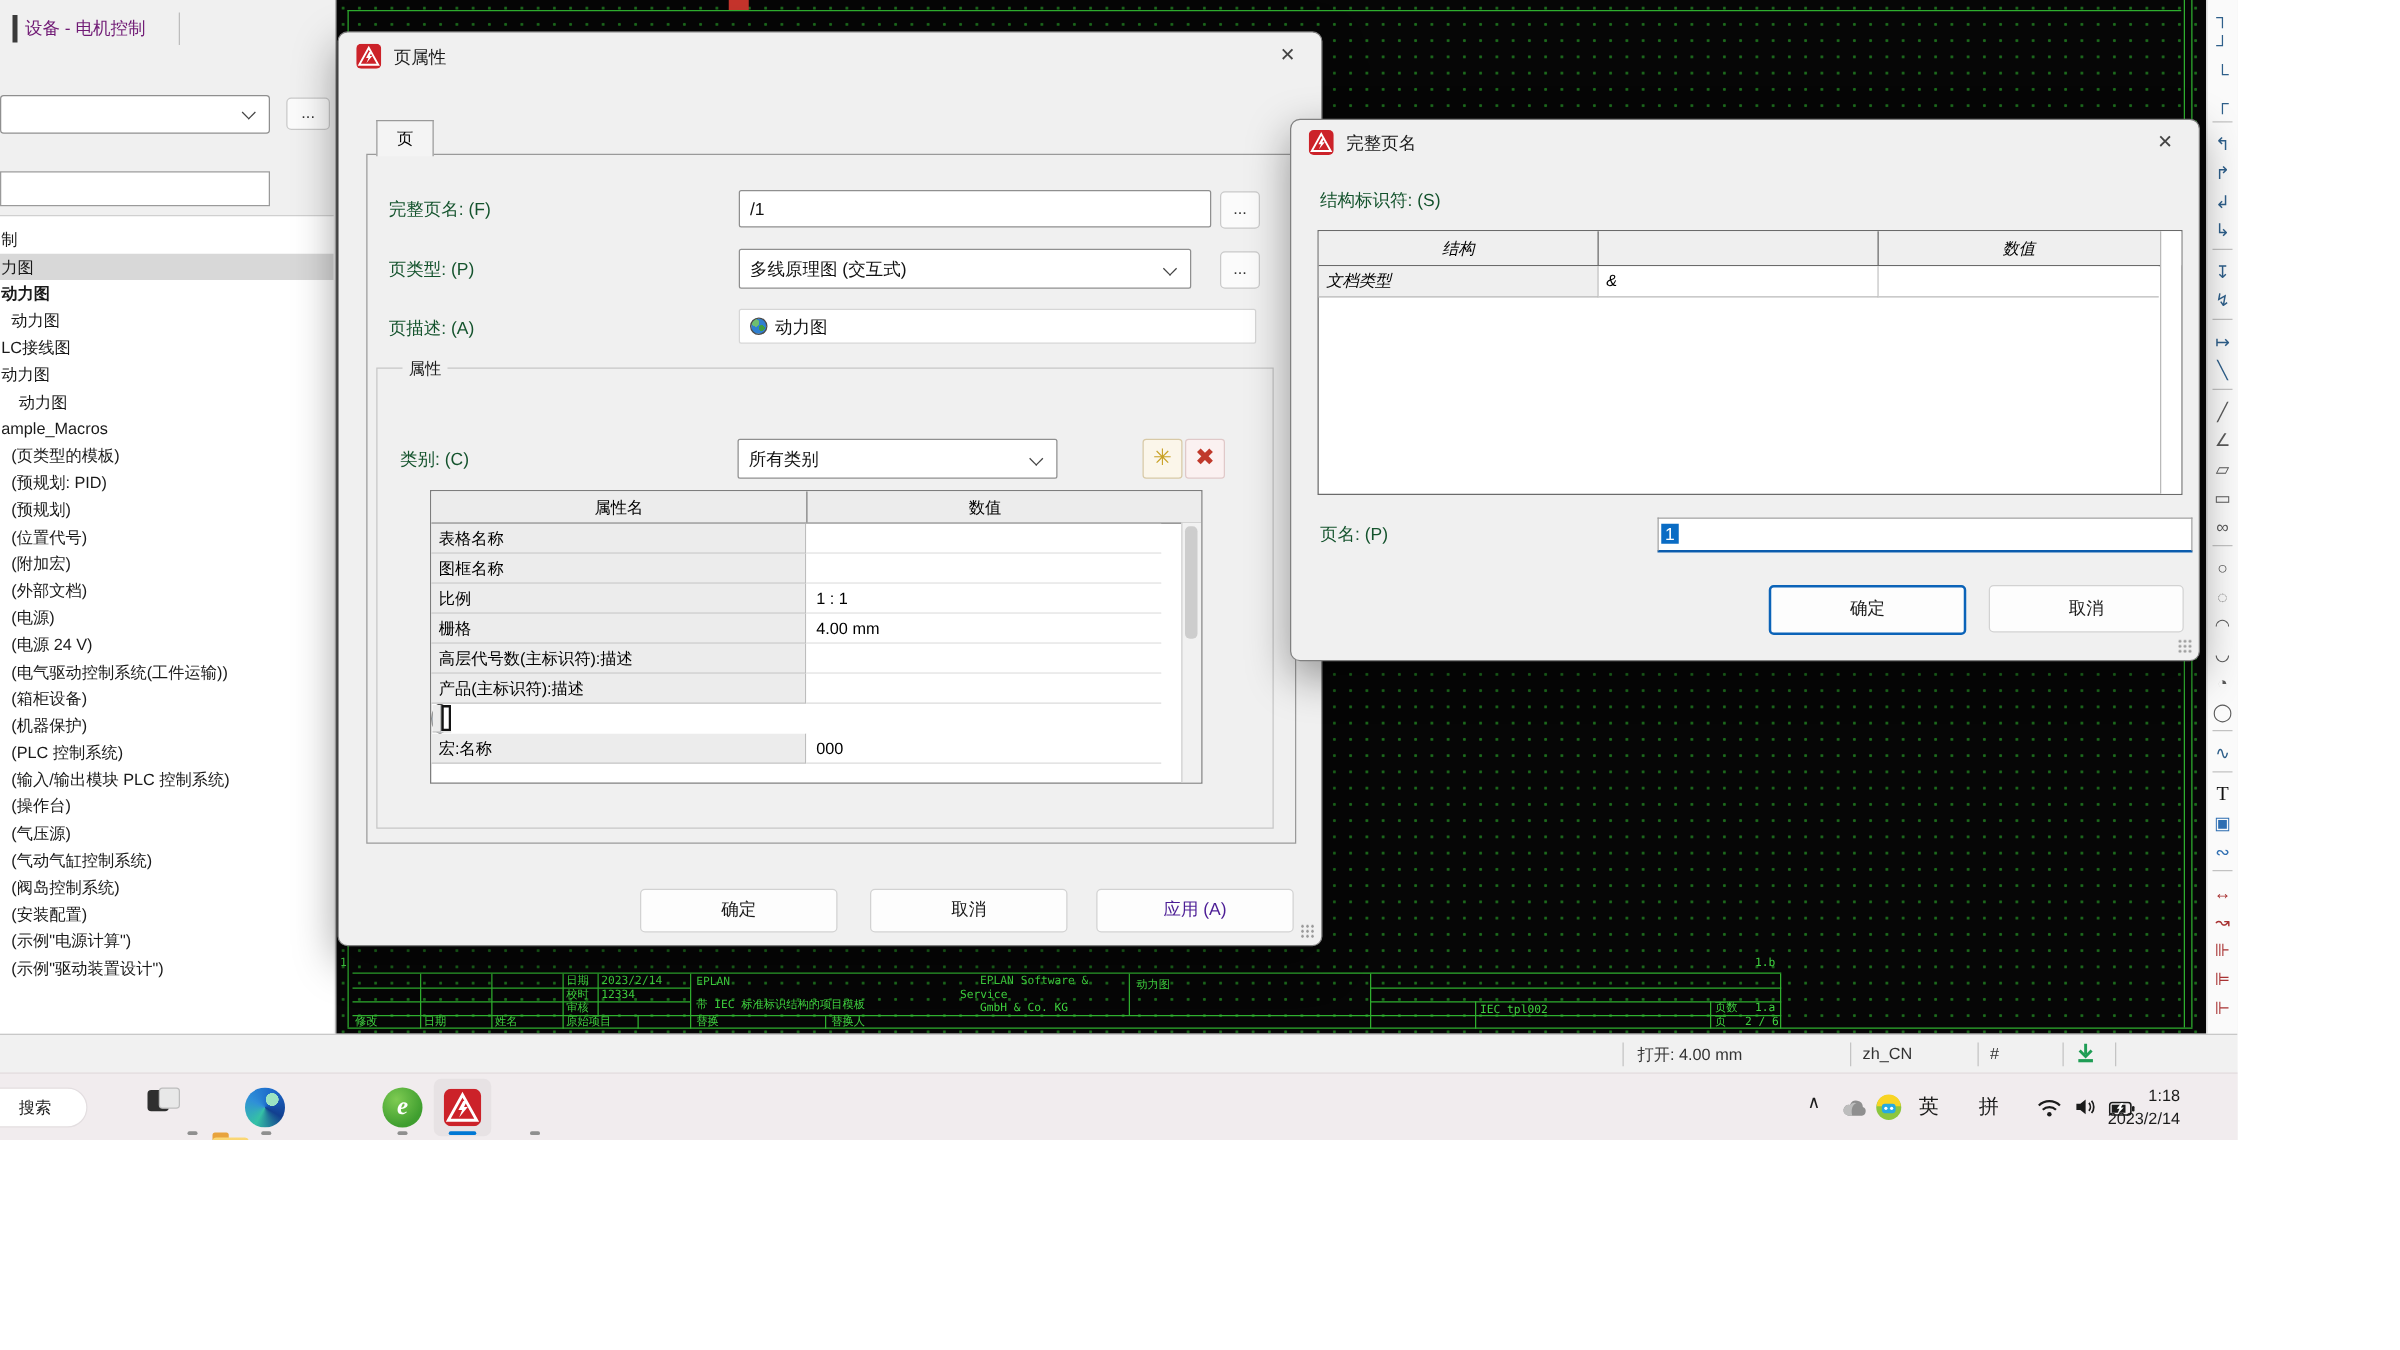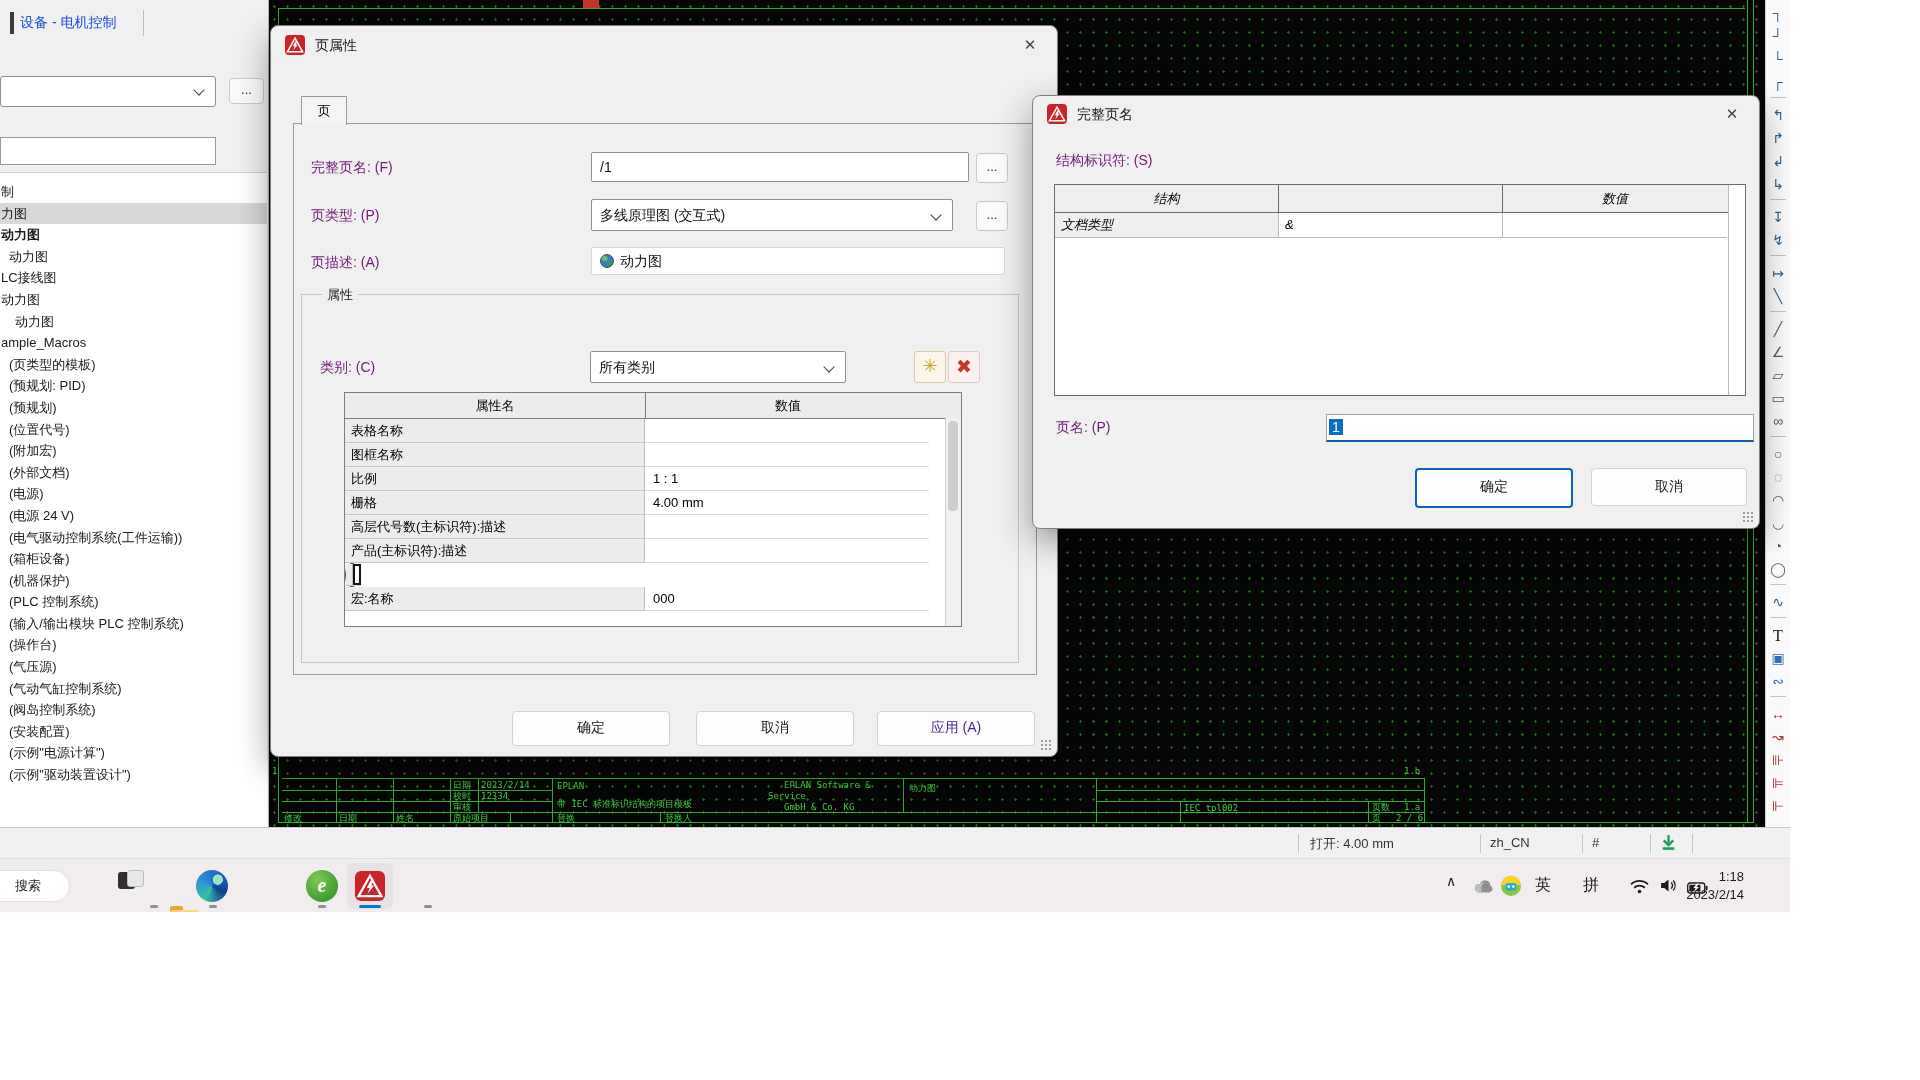--- a/index.html
+++ b/index.html
@@ -8,42 +8,42 @@
 
   
   .editor{position:absolute;left:268px;top:0;width:1497px;height:827px;background:#060606;
     background-image:radial-gradient(#1c6b1c 1px, rgba(0,0,0,0) 1.35px);background-size:13px 13px;}
   .fl{position:absolute;background:#2faf2f;}
   .ft{position:absolute;color:#3fd13f;font-family:"DejaVu Sans Mono",monospace;font-size:9px;line-height:10px;white-space:nowrap;}
   .redchip{position:absolute;background:#c5342c;}
 
   
   .leftpanel{position:absolute;left:0;top:0;width:268px;height:827px;background:#f0f0f0;border-right:1px solid #b5b5b5;}
-  .tabbar{position:absolute;left:0;top:8px;width:268px;height:32px;font-size:14px;color:#1d4ed8;}
+  .tabbar{position:absolute;left:0;top:8px;width:268px;height:32px;font-size:14px;color:#701a75;}
   .tabsep1{position:absolute;left:10px;top:4px;width:4px;height:22px;background:#3a3a3a;}
   .tabsep2{position:absolute;left:143px;top:2px;width:1px;height:26px;background:#bdbdbd;}
   .tablabel{position:absolute;left:20px;top:6px;}
   .combo{position:absolute;background:#fff;border:1px solid #8f8f8f;border-radius:3px;}
   .chev{display:inline-block;width:7px;height:7px;border-right:1.4px solid #444;border-bottom:1.4px solid #444;transform:rotate(45deg);}
   .mini-btn{position:absolute;background:#fbfbfb;border:1px solid #c9c9c9;border-radius:4px;text-align:center;color:#333;font-size:13px;}
   .filterbox{position:absolute;left:0;top:137px;width:214px;height:26px;background:#fff;border:1px solid #9a9a9a;}
   .treewrap{position:absolute;left:0;top:172px;width:267px;height:655px;background:#fff;border-top:1px solid #d0d0d0;padding-top:8px;box-sizing:border-box;overflow:hidden;}
   .titem{height:21.6px;line-height:21.6px;font-size:13px;color:#1a1a1a;padding-left:9px;white-space:nowrap;overflow:hidden;}
   .titem.ind0{padding-left:1px;}
   .titem.ind2{padding-left:15px;}
   .titem.sel{background:#d8d8d8;}
   .titem.bold{font-weight:bold;}
 
   
   .dlg{position:absolute;background:#f0f0f0;border:1px solid #808080;border-radius:8px;box-shadow:0 12px 34px rgba(0,0,0,.38);}
   .dlg-title{position:absolute;left:0;top:0;right:0;height:38px;font-size:14px;color:#1a1a1a;}
   .dlg-title .ttext{position:absolute;left:44px;top:0;line-height:38px;}
   .dlg-close{position:absolute;right:16px;top:8px;width:22px;height:22px;text-align:center;line-height:22px;color:#444;font-size:15px;cursor:default;}
   .eplan-logo{position:absolute;left:14px;top:9px;}
-  .lbl{position:absolute;font-size:14px;color:#701a75;white-space:nowrap;}
+  .lbl{position:absolute;font-size:14px;color:#14532d;white-space:nowrap;}
   .tinput{position:absolute;background:#fff;border:1px solid #8f8f8f;border-radius:2px;font-size:14px;color:#111;padding-left:8px;box-sizing:border-box;}
   .btn{position:absolute;background:#fdfdfd;border:1px solid #d2d2d2;border-radius:4px;font-size:14px;color:#1a1a1a;text-align:center;cursor:default;}
   .btn.disabled{color:#4c1d95;}
   .btn.focused{border:2px solid #0b63b8;}
   .grip{position:absolute;right:5px;bottom:5px;width:12px;height:12px;background-image:radial-gradient(#9a9a9a 1px,transparent 1.2px);background-size:4px 4px;}
   .globe{display:inline-block;width:14px;height:14px;border-radius:50%;vertical-align:-2px;margin-right:6px;border:1px solid #4a4a4a;box-sizing:border-box;
     background:radial-gradient(circle at 30% 28%, #6fbf6f 0 24%, transparent 25%),
                radial-gradient(circle at 70% 62%, #3f9d3f 0 20%, transparent 21%),
                radial-gradient(circle, #2f7fd0 0 100%);}
 

